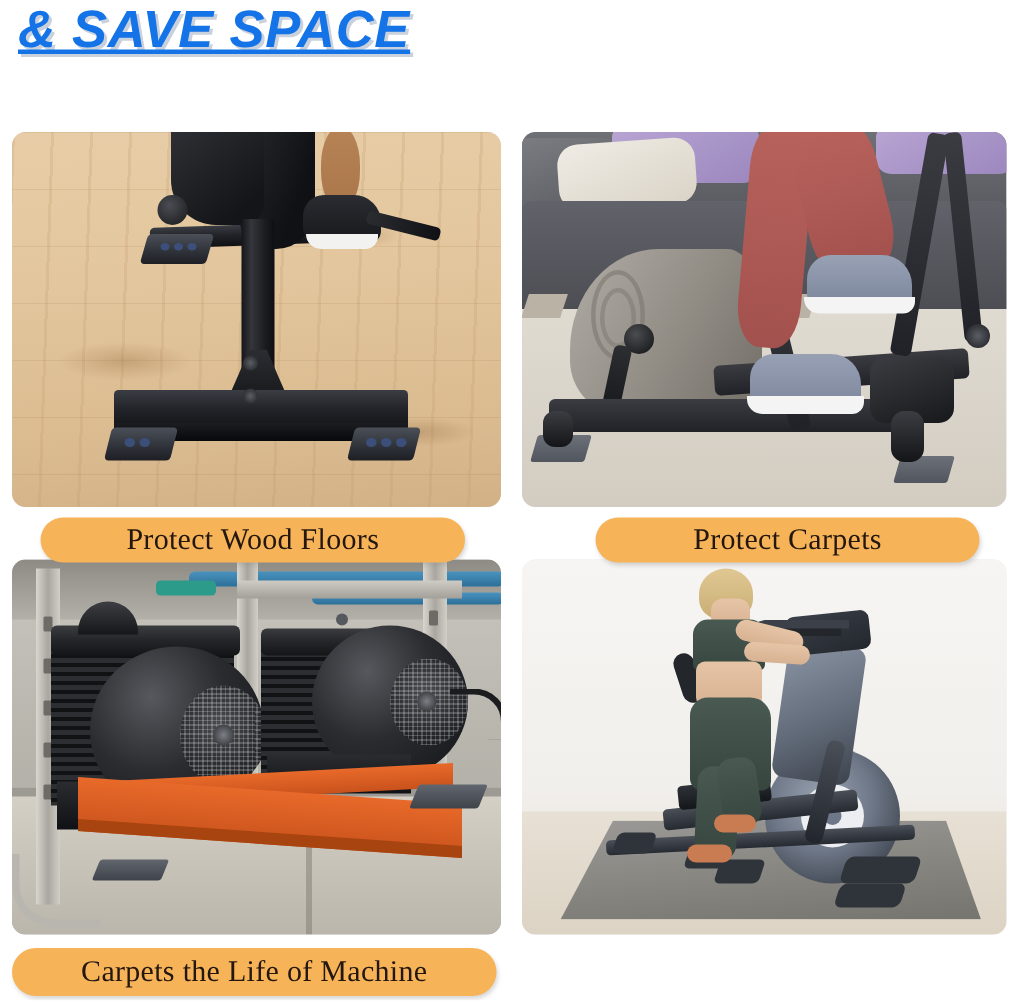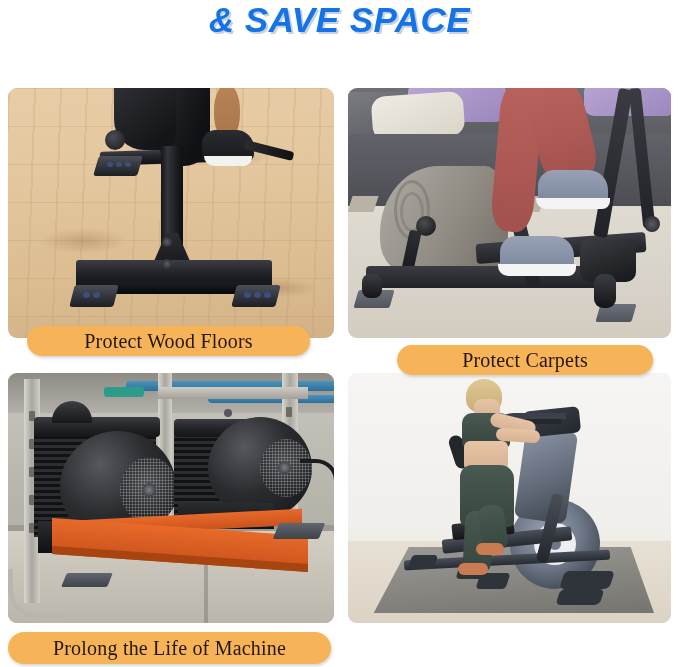--- a/index.html
+++ b/index.html
@@ -34,21 +34,21 @@
     font-weight: bold;
     font-style: italic;
     font-size: 35px;
     letter-spacing: 0.5px;
     color: #1473e6;
     text-shadow: 2px 2px 0 rgba(120,140,170,0.40);
     line-height: 40px;
     white-space: nowrap;
   }
   .headline-line-1 { text-align: left;  padding-left: 2px; }
-  .headline-line-2 { text-align: center; padding-right: 4px; }
+  .headline-line-2 { text-align: left; padding-right: 4px; text-decoration: underline; }
 
   
   .grid {
     position: absolute;
     left: 0;
     top: 86px;
     width: 679px;
     height: 581px;
   }
   .panel {
@@ -76,21 +76,21 @@
     justify-content: center;
     box-sizing: border-box;
   }
   .pill-text {
     font-family: "Liberation Serif", serif;
     font-size: 20px;
     color: #231710;
     white-space: nowrap;
     letter-spacing: 0.2px;
   }
-  .pill-tl { left: 27px;  top: 326px; width: 283px; height: 30px; }
+  .pill-tl { left: 27px;  top: 345px; width: 283px; height: 30px; }
   .pill-tr { left: 397px; top: 345px; width: 256px; height: 30px; }
   .pill-bl { left: 8px;   top: 632px; width: 323px; height: 32px; }
   .pill-br { left: 392px; top: 632px; width: 261px; height: 32px; }
 
   
   .wood {
     position: absolute; inset: 0;
     background:
       repeating-linear-gradient(180deg,
         rgba(160,120,78,0.16) 0px, rgba(160,120,78,0.16) 1px,
@@ -364,16 +364,16 @@
     </div>
   </div>
 
   <div class="pill pill-tl">
     <span class="pill-text">Protect Wood Floors</span>
   </div>
   <div class="pill pill-tr">
     <span class="pill-text">Protect Carpets</span>
   </div>
   <div class="pill pill-bl">
-    <span class="pill-text">Prolong the Life of Machine</span>
+    <span class="pill-text">Carpets the Life of Machine</span>
   </div>
 
 </div>
 
 </body></html>

